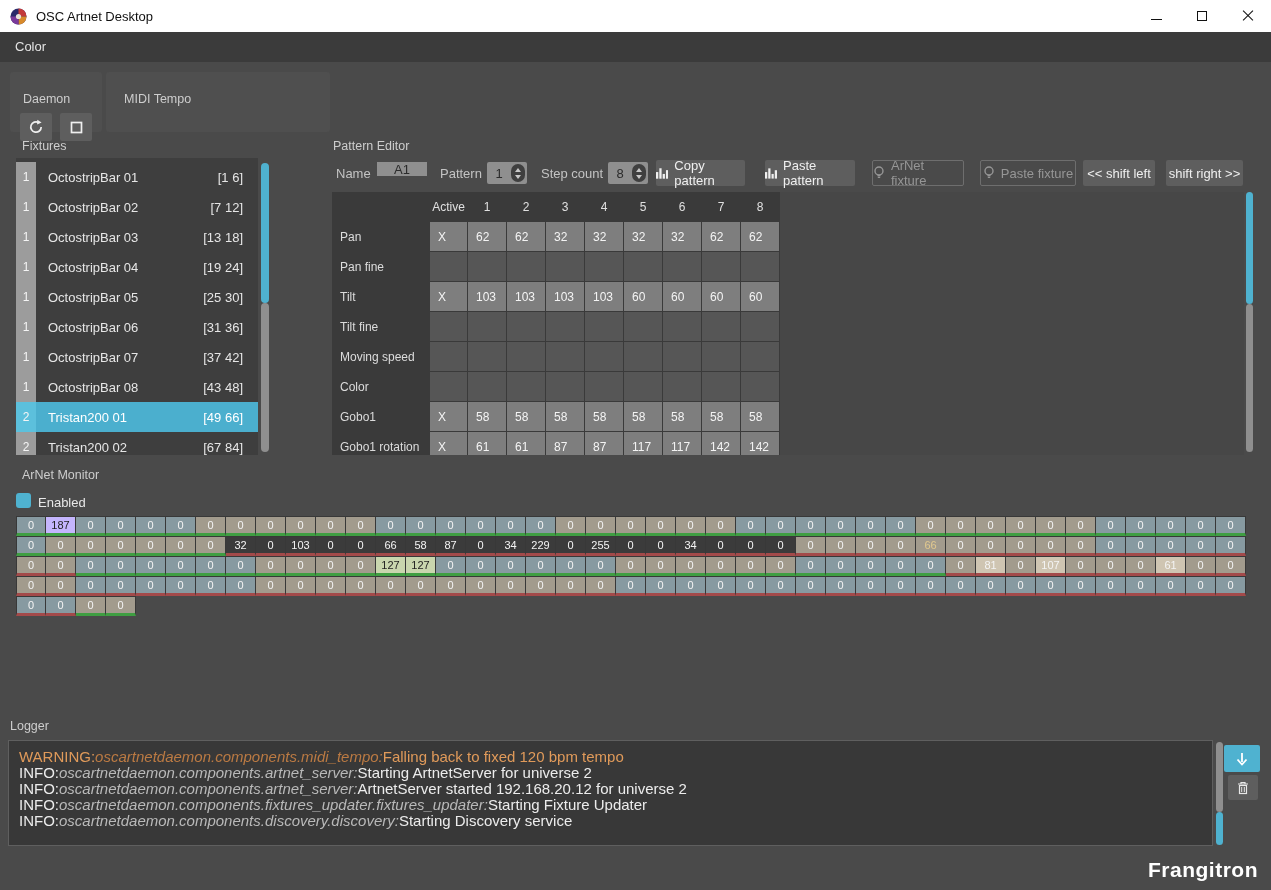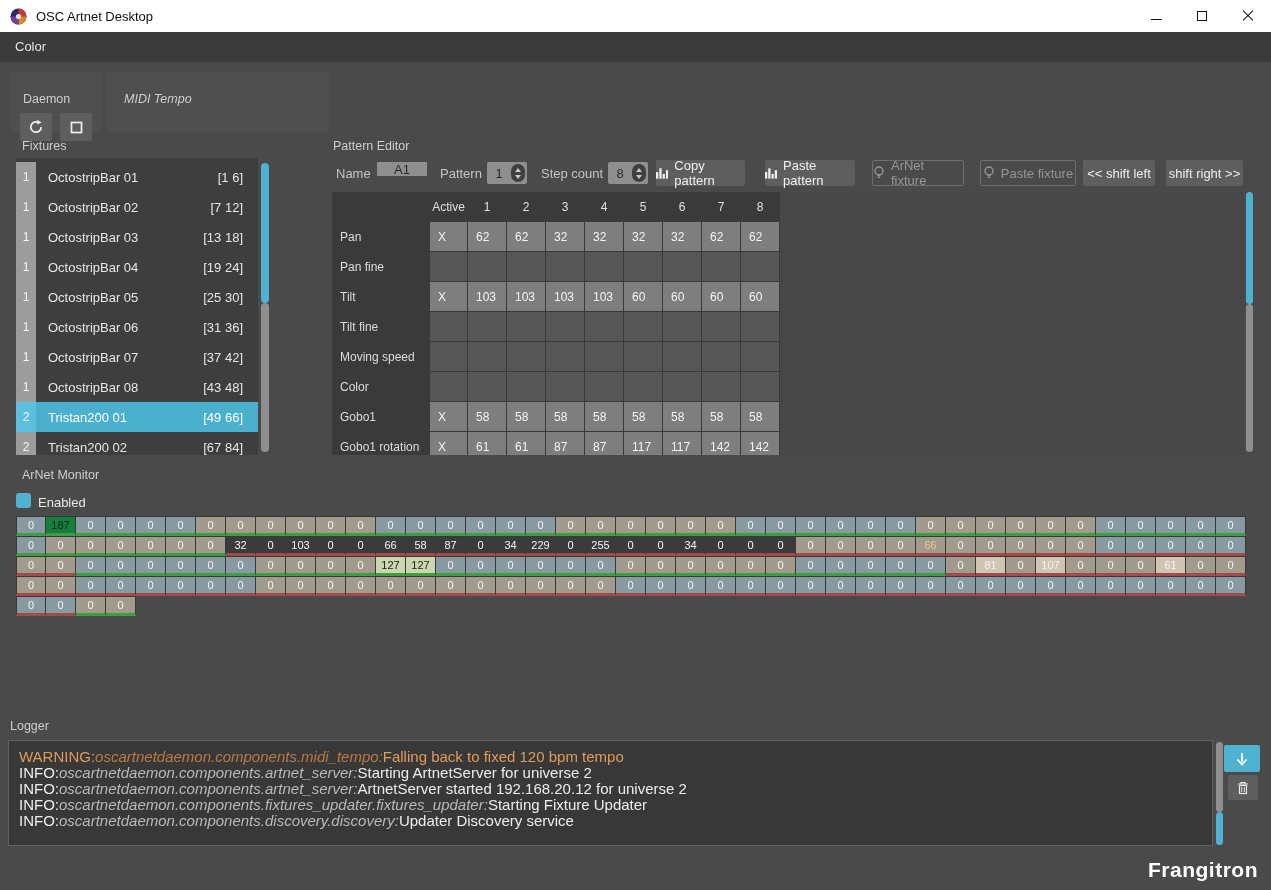--- a/index.html
+++ b/index.html
@@ -119,21 +119,21 @@
       </svg>
     </div>
     <div class="tool-btn icon-btn">
       <svg width="13" height="13" viewBox="0 0 13 13">
         <rect x="1.5" y="1.5" width="10" height="10" fill="none" stroke="#efefef" stroke-width="1.7"></rect>
       </svg>
     </div>
   </div>
 </div>
 
-<div class="gbox" style="left:106px; top:72px; width:224px; height:60px;font-style:italic;">
+<div class="gbox" style="left:106px; top:72px; width:224px; height:60px;">
   <div class="gb-title" style="padding-left:18px;">MIDI Tempo</div>
 </div>
 
 <div class="group-title" style="left:22px; top:139px;">Fixtures</div>
 <div class="fixtures-list" id="fixtures-list">
     <div class="fixture-row">
       <div class="fixture-num">1</div>
       <div class="fixture-name">OctostripBar 01</div>
       <div class="fixture-range">[1 6]</div>
     </div>
@@ -339,21 +339,21 @@
   </div>
 <div class="sb sb-cyan" style="left:1246px; top:192px; width:7px; height:112px;"></div>
 <div class="sb sb-gray" style="left:1246px; top:304px; width:7px; height:148px;"></div>
 
 <div class="group-title" style="left:22px; top:468px;">ArNet Monitor</div>
 <div class="checkbox"></div>
 <div class="group-title" style="left:38px; top:495px; color:#e8e8e8; font-size:13px;">Enabled</div>
 <div id="monitor-grid">
     <div class="monitor-row">
       <div class="dmx-cell" style="background: rgb(135, 154, 161); border-bottom-color: rgb(63, 158, 66); color: rgb(244, 244, 244);">0</div>
-      <div class="dmx-cell" style="background: #15803d; border-bottom-color: rgb(63, 158, 66); color: rgb(31, 31, 31);">187</div>
+      <div class="dmx-cell" style="background: #c4b5fd; border-bottom-color: rgb(63, 158, 66); color: rgb(31, 31, 31);">187</div>
       <div class="dmx-cell" style="background: rgb(135, 154, 161); border-bottom-color: rgb(63, 158, 66); color: rgb(244, 244, 244);">0</div>
       <div class="dmx-cell" style="background: rgb(135, 154, 161); border-bottom-color: rgb(63, 158, 66); color: rgb(244, 244, 244);">0</div>
       <div class="dmx-cell" style="background: rgb(135, 154, 161); border-bottom-color: rgb(63, 158, 66); color: rgb(244, 244, 244);">0</div>
       <div class="dmx-cell" style="background: rgb(135, 154, 161); border-bottom-color: rgb(63, 158, 66); color: rgb(244, 244, 244);">0</div>
       <div class="dmx-cell" style="background: rgb(162, 155, 141); border-bottom-color: rgb(63, 158, 66); color: rgb(244, 244, 244);">0</div>
       <div class="dmx-cell" style="background: rgb(162, 155, 141); border-bottom-color: rgb(63, 158, 66); color: rgb(244, 244, 244);">0</div>
       <div class="dmx-cell" style="background: rgb(162, 155, 141); border-bottom-color: rgb(63, 158, 66); color: rgb(244, 244, 244);">0</div>
       <div class="dmx-cell" style="background: rgb(162, 155, 141); border-bottom-color: rgb(63, 158, 66); color: rgb(244, 244, 244);">0</div>
       <div class="dmx-cell" style="background: rgb(162, 155, 141); border-bottom-color: rgb(63, 158, 66); color: rgb(244, 244, 244);">0</div>
       <div class="dmx-cell" style="background: rgb(162, 155, 141); border-bottom-color: rgb(63, 158, 66); color: rgb(244, 244, 244);">0</div>
@@ -523,21 +523,21 @@
       <div class="dmx-cell" style="background: rgb(162, 155, 141); border-bottom-color: rgb(63, 158, 66); color: rgb(244, 244, 244);">0</div>
     </div>
   </div>
 
 <div class="group-title" style="left:10px; top:719px;">Logger</div>
 <div class="logger-box" id="logger-lines">
     <div class="log-line warning"><span class="log-level">WARNING:</span><span class="log-module">oscartnetdaemon.components.midi_tempo:</span><span class="log-message">Falling back to fixed 120 bpm tempo</span></div>
     <div class="log-line info"><span class="log-level">INFO:</span><span class="log-module">oscartnetdaemon.components.artnet_server:</span><span class="log-message">Starting ArtnetServer for universe 2</span></div>
     <div class="log-line info"><span class="log-level">INFO:</span><span class="log-module">oscartnetdaemon.components.artnet_server:</span><span class="log-message">ArtnetServer started 192.168.20.12 for universe 2</span></div>
     <div class="log-line info"><span class="log-level">INFO:</span><span class="log-module">oscartnetdaemon.components.fixtures_updater.fixtures_updater:</span><span class="log-message">Starting Fixture Updater</span></div>
-    <div class="log-line info"><span class="log-level">INFO:</span><span class="log-module">oscartnetdaemon.components.discovery.discovery:</span><span class="log-message">Updater Discovery service</span></div>
+    <div class="log-line info"><span class="log-level">INFO:</span><span class="log-module">oscartnetdaemon.components.discovery.discovery:</span><span class="log-message">Starting Discovery service</span></div>
   </div>
 <div class="sb sb-gray" style="left:1216px; top:742px; width:7px; height:70px;"></div>
 <div class="sb sb-cyan" style="left:1216px; top:812px; width:7px; height:33px;"></div>
 <div class="log-btn log-dl">
   <svg width="12" height="14" viewBox="0 0 12 14">
     <path d="M6 1 L6 10" stroke="#fff" stroke-width="1.8"></path>
       <path d="M1.5 7.5 L6 12.5 L10.5 7.5" fill="none" stroke="#fff" stroke-width="1.8"></path>
   </svg>
 </div>
 <div class="log-btn log-trash">

